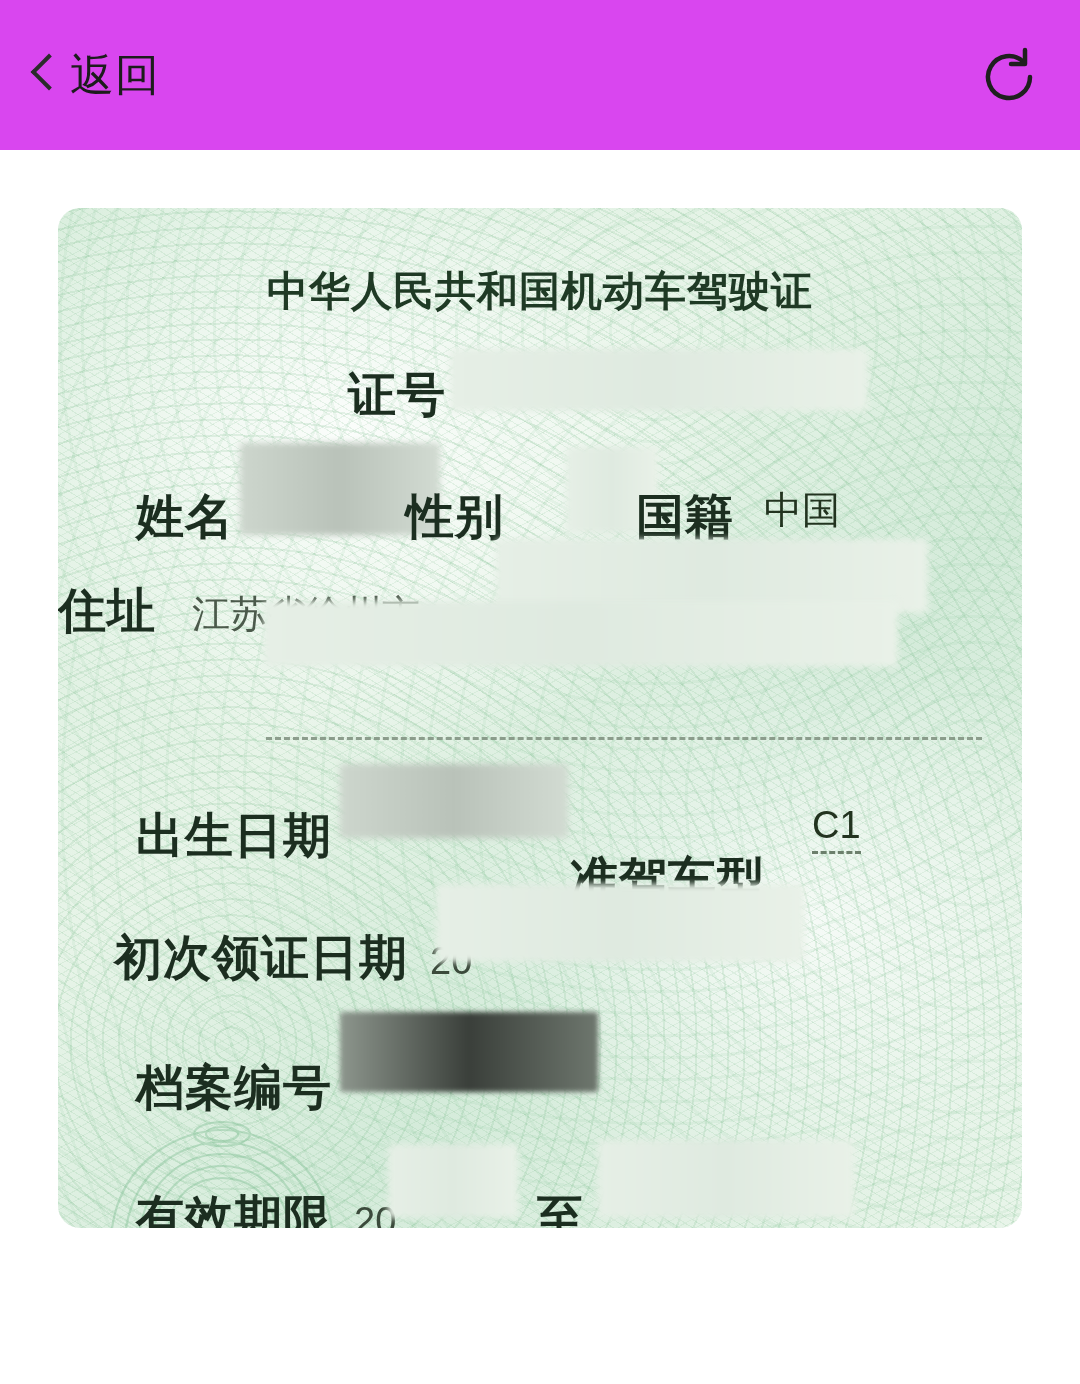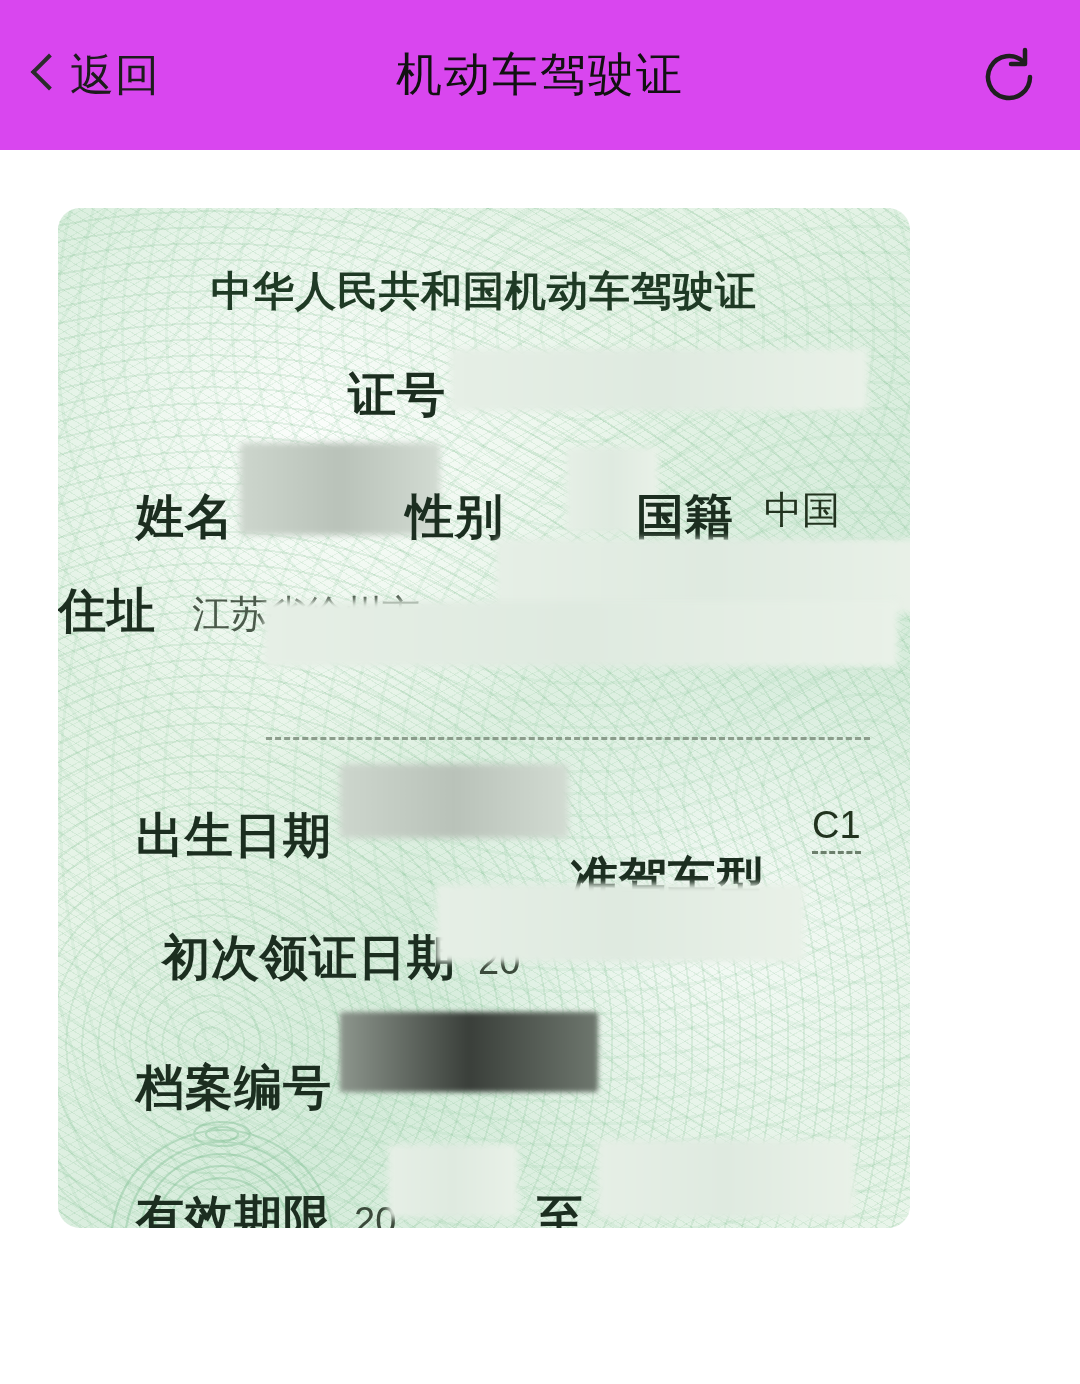--- a/index.html
+++ b/index.html
@@ -69,21 +69,21 @@
     height: 62px;
     cursor: pointer;
   }
 
   
   .card-wrap {
     padding: 58px 58px 0 58px;
   }
   .card {
     position: relative;
-    width: 852px;
+    width: 964px;
     height: 1020px;
     border-radius: 22px;
     overflow: hidden;
     background:
       radial-gradient(ellipse 70% 55% at 30% 22%, rgba(255,255,255,0.85) 0%, rgba(255,255,255,0) 60%),
       radial-gradient(ellipse 60% 45% at 78% 70%, rgba(255,255,255,0.75) 0%, rgba(255,255,255,0) 62%),
       linear-gradient(135deg, #d9eedd 0%, #e7f4e8 38%, #d4ebda 64%, #e9f5ea 100%);
   }
   
   .card .tex {
@@ -223,21 +223,21 @@
   }
   .lbl-cartype { position: absolute; left: 512px; margin-top: 44px; }
   .val-cartype {
     position: absolute;
     left: 706px;
     border-bottom: 3px dashed #6c7f6c;
     padding-bottom: 4px;
     margin-left: 48px;
   }
 
-  .row-first { margin-top: 58px; padding-left: 104px; }
+  .row-first { margin-top: 58px; padding-left: 56px; }
   .first-val { margin-left: 22px; color: #3b4a3b; }
   .first-blur {
     position: absolute;
     left: 378px;
     top: -42px;
     width: 368px;
     height: 78px;
   }
 
   .row-file { margin-top: 66px; padding-left: 78px; }
@@ -288,21 +288,20 @@
   }
 </style>
 </head>
 <body>
 
 <div class="header">
   <div class="back-btn">
     <span class="chev"></span>
     <span class="back-text">返回</span>
   </div>
-  <div class="page-title">机动车驾驶证</div>
   <div class="refresh-btn">
     <svg viewBox="0 0 62 62" width="62" height="62" aria-hidden="true">
       <path d="M52 31a21 21 0 1 1-6.2-14.9" fill="none" stroke="#1f1f1f" stroke-width="4.5" stroke-linecap="round"></path>
       <path d="M47 4 L47 18 L33 18" fill="none" stroke="#1f1f1f" stroke-width="4.5" stroke-linecap="round" stroke-linejoin="round"></path>
     </svg>
   </div>
 </div>
 
 <div class="card-wrap">
   <div class="card">

